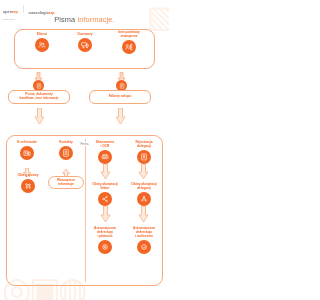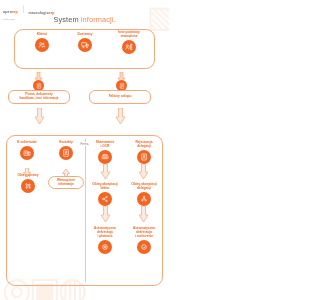--- a/index.html
+++ b/index.html
@@ -74,21 +74,21 @@
     </div>
     <div class="vdiv"></div>
     <div class="logo">
       <div class="logo-col">
         <div><span class="logo-main">macrologic</span><span class="logo-accent">erp</span></div>
       </div>
     </div>
   </div>
 
   <div class="title">
-    <span>System </span><span class="hl">informacji.</span>
+    <span>Pisma </span><span class="hl">informacje.</span>
   </div>
 
   <div class="frame frame-ext"></div>
 
   <div class="node" style="left:27px; top:33px; width:30px;">
     <div class="node-label">Klienci</div>
     <div class="circle c14">
       <svg class="ico" width="8" height="8" viewBox="0 0 24 24" fill="none" stroke="#fff" stroke-width="2">
         <circle cx="8" cy="8" r="3"></circle>
           <circle cx="16" cy="9" r="2.5"></circle>

